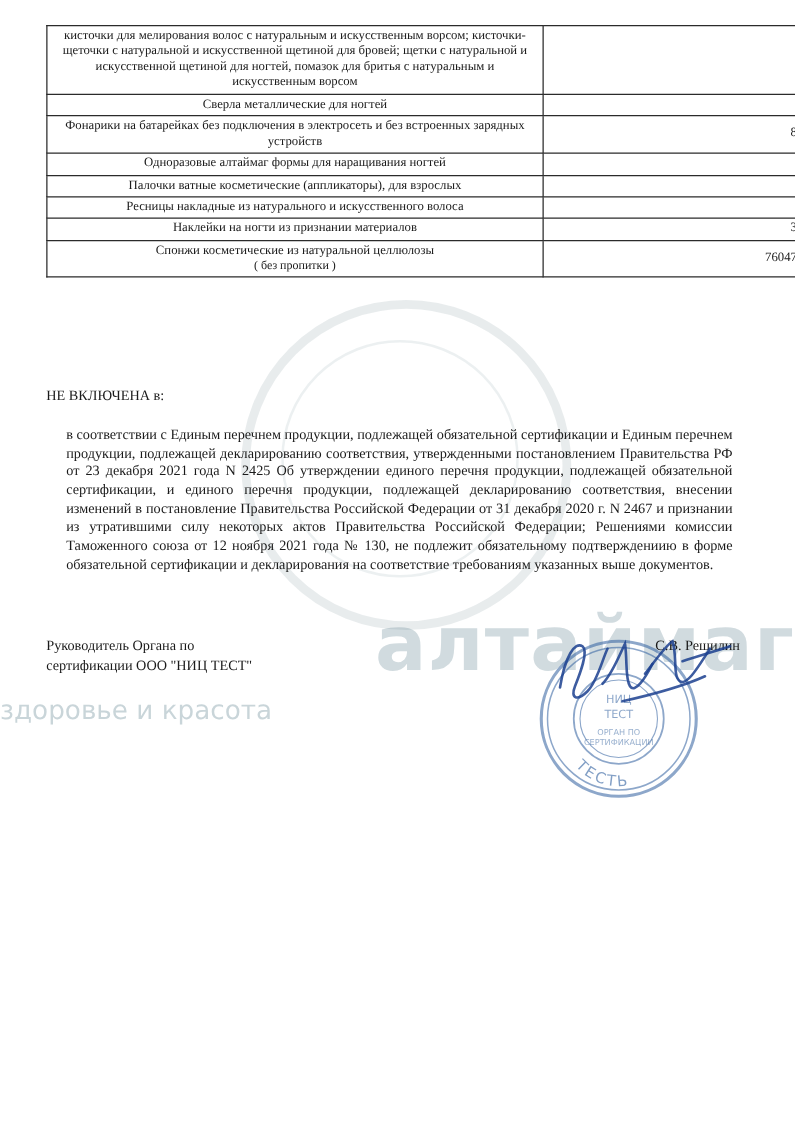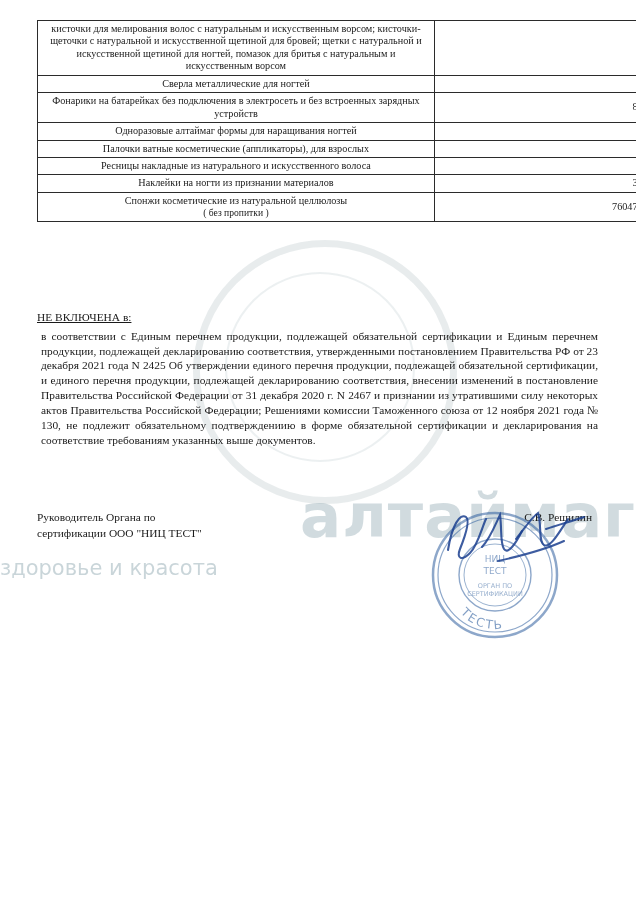--- a/index.html
+++ b/index.html
@@ -117,24 +117,23 @@
     left: 37px;
     top: 310px;
     width: 565px;
     z-index: 6;
     font-size: 11.4px;
     line-height: 1.30;
     text-align: justify;
   }
   .lead {
     margin: 0 0 1px 0;
-    text-decoration: underline;
   }
   .para {
-    margin: 4px;
+    margin: 16px;
     text-align: justify;
   }
   .para.indent {
     text-indent: 18px;
     margin-top: 9px;
   }
 
   
   .sig-block {
     position: absolute;

